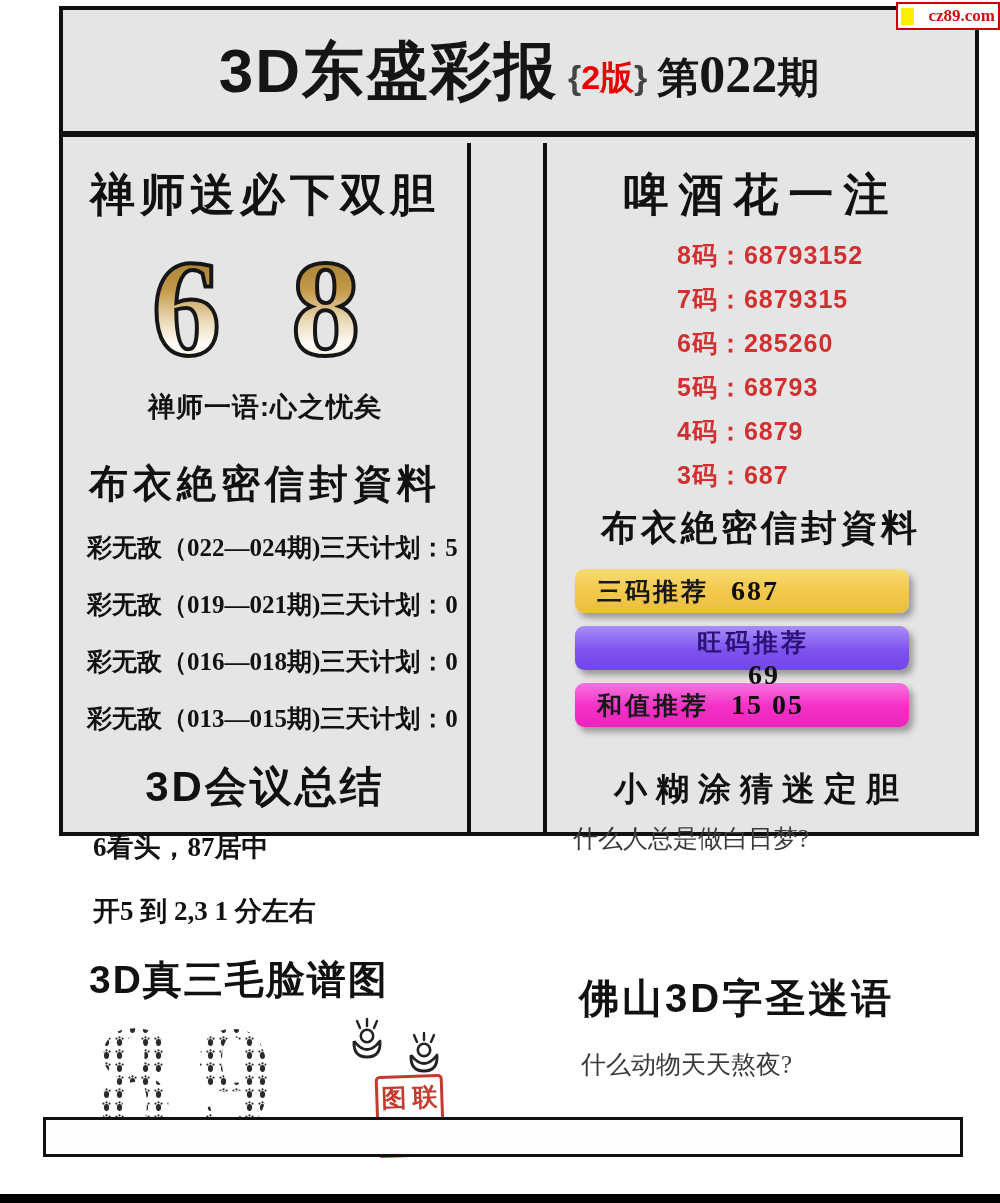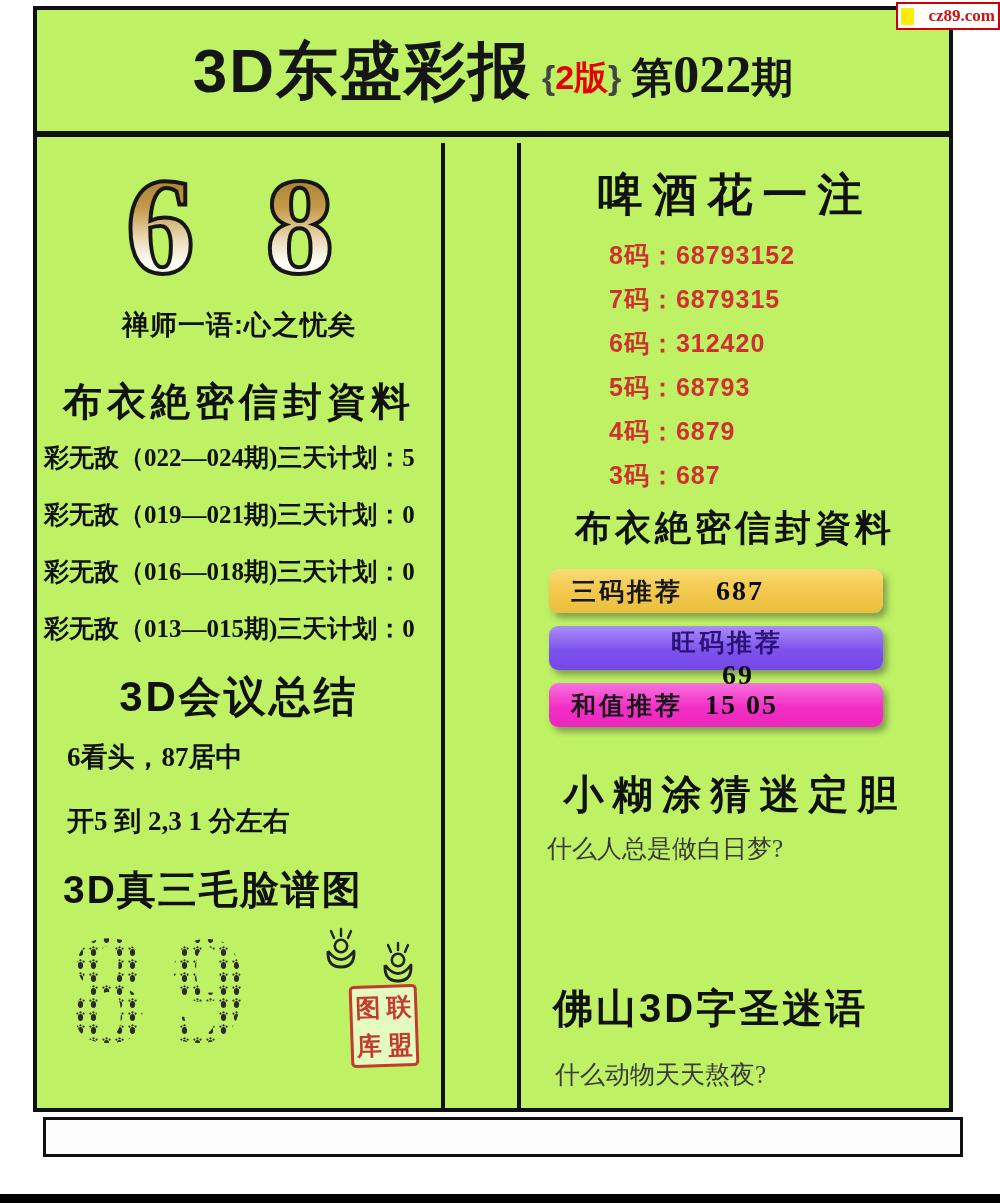--- a/index.html
+++ b/index.html
@@ -13,22 +13,22 @@
   .badge {
     position:absolute; top:2px; right:0; width:104px; height:25px;
     border:2px solid #cc0000; background:#ffffff;
     display:flex; align-items:center; gap:14px; padding:12px 3px; z-index:5;
   }
   .badge .sq { width:15px; height:17px; background:#ffee00; }
   .badge .txt { font-family:"Liberation Serif", serif; font-weight:bold; color:#cc1111; font-size:17px; }
 
   
   .frame {
-    position:absolute; left:33px; top:6px; width:920px; height:1106px;
-    border:4px solid #101010; background:#bef264;
+    position:absolute; left:59px; top:6px; width:920px; height:830px;
+    border:4px solid #101010; background:#e5e5e5;
   }
   .hdr {
     height:127px; border-bottom:6px solid #101010;
     display:flex; align-items:center; justify-content:center; gap:10px;
   }
   .hdr .t-main { font-size:62px; font-weight:900; letter-spacing:2px; color:#151515; }
   .hdr .t-ed { font-size:34px; font-weight:bold; color:#444; margin-top:14px; }
   .hdr .t-ed .red { color:#e60000; font-weight:900; }
   .hdr .t-issue { font-size:42px; font-weight:900; margin-top:10px; color:#151515; }
   .hdr .t-issue .num { font-family:"Liberation Serif", serif; font-size:52px; }
@@ -36,58 +36,58 @@
   .cols { position:absolute; left:0; top:133px; right:0; bottom:0; display:flex; }
   .col-left  { width:408px; border-right:4px solid #101010; }
   .col-mid   { width:76px;  border-right:4px solid #101010; }
   .col-right { flex:1; }
 
   
   .h-zen { margin-top:22px; text-align:center; font-size:45px; font-weight:900; letter-spacing:5px; }
   .gold-wrap { text-align:center; margin-top:6px; }
   .zen-note { margin-top:2px; text-align:center; font-size:27px; font-weight:bold; letter-spacing:1px; }
   .h-plan { margin-top:32px; text-align:center; font-size:39px; font-weight:900; letter-spacing:5px; }
-  .plan-rows { margin-top:12px; padding-left:7px; }
+  .plan-rows { margin-top:20px; padding-left:24px; }
   .plan-row { font-family:"Liberation Serif", serif; font-weight:bold; font-size:25px; margin-bottom:24px; white-space:nowrap; }
   .h-meet { margin-top:4px; text-align:center; font-size:42px; font-weight:900; letter-spacing:3px; }
   .meet-line { font-family:"Liberation Serif", serif; font-weight:bold; font-size:27px; padding-left:30px; margin-top:14px; }
   .meet-line2 { margin-top:28px; }
   .h-face { margin-top:24px; padding-left:26px; font-size:39px; font-weight:900; letter-spacing:2px; }
   .art { position:relative; height:178px; margin-top:2px; }
   .paw-art { position:absolute; left:25px; top:0; }
   .doodle1 { position:absolute; left:283px; top:8px; }
   .doodle2 { position:absolute; left:340px; top:22px; }
   .seal {
     position:absolute; left:313px; top:66px; width:68px; height:82px;
     border:3px solid #c23b2e; border-radius:5px; transform:rotate(-2deg);
     display:grid; grid-template-columns:1fr 1fr; grid-template-rows:1fr 1fr;
     align-items:center; justify-items:center;
     color:#c23b2e; font-family:"Liberation Serif", serif; font-size:25px; font-weight:bold;
     background:rgba(255,255,255,0.6);
   }
 
   
   .h-beer { margin-top:22px; text-align:center; font-size:45px; font-weight:900; letter-spacing:10px; }
-  .beer-rows { margin-top:14px; padding-left:88px; }
+  .beer-rows { margin-top:14px; padding-left:88px;margin-left:42px; }
   .beer-row { color:#d03030; font-weight:bold; font-size:25px; margin-bottom:11px; letter-spacing:1px; }
   .h-env { margin-top:12px; text-align:center; font-size:36px; font-weight:900; letter-spacing:4px;
            font-family:"Liberation Serif", serif; }
   .banners { margin-top:16px; padding-left:28px; }
   .banner {
     width:334px; height:44px; border-radius:9px; margin-bottom:13px;
     display:flex; align-items:center; padding-left:22px;
     box-shadow:4px 5px 6px rgba(60,60,60,0.45);
   }
   .banner .lbl { font-family:"Liberation Serif", serif; font-weight:900; font-size:25px; letter-spacing:3px; color:#171717; }
   .banner .val { font-family:"Liberation Serif", serif; font-weight:900; font-size:28px; margin-left:22px; color:#0d0d0d; letter-spacing:2px; }
-  .banner.yellow  { background:linear-gradient(180deg,#f8dc75 0%, #f3c94f 45%, #eabf3e 100%);gap:11px; }
+  .banner.yellow  { background:linear-gradient(180deg,#f8dc75 0%, #f3c94f 45%, #eabf3e 100%); }
   .banner.purple  { background:linear-gradient(180deg,#a98ff7 0%, #7e52ee 55%, #7448e8 100%);flex-direction:column; }
   .banner.purple .lbl { color:#2c1177; }
   .banner.magenta { background:linear-gradient(180deg,#f773de 0%, #f32fc6 55%, #ec25bd 100%); }
-  .h-riddle1 { margin-top:40px; text-align:center; font-size:40px; font-weight:900; letter-spacing:9px; }
+  .h-riddle1 { margin-top:40px; text-align:center; font-size:33px; font-weight:900; letter-spacing:9px; }
   .q1 { margin-top:10px; padding-left:26px; font-family:"Liberation Serif", serif; font-size:25px; color:#3a3a3a; }
   .h-riddle2 { margin-top:116px; padding-left:32px; font-size:40px; font-weight:900; letter-spacing:3px; }
   .q2 { margin-top:22px; padding-left:34px; font-family:"Liberation Serif", serif; font-size:25px; color:#3a3a3a; }
 
   
   .strip { position:absolute; left:43px; top:1117px; width:920px; height:40px;
            border:3px solid #101010; background:#fdfdfd; }
   .bottombar { position:absolute; left:0; bottom:0; width:100%; height:9px; background:#000; }
 </style>
 </head>
@@ -104,20 +104,21 @@
 
     <div class="hdr">
       <span class="t-main">3D东盛彩报</span>
       <span class="t-ed"><span>{</span><span class="red">2版</span><span>}</span></span>
       <span class="t-issue"><span>第</span><span class="num">022</span><span>期</span></span>
     </div>
 
     <div class="cols">
 
       <div class="col-left">
+        <div class="h-zen">禅师送必下双胆</div>
 
         <div class="gold-wrap">
           <svg width="330" height="152" viewBox="0 0 330 152">
             <defs>
               <linearGradient id="gold" x1="0" y1="0" x2="0" y2="1">
                 <stop offset="0%" stop-color="#8f6b20"></stop>
                 <stop offset="38%" stop-color="#c49a4a"></stop>
                 <stop offset="58%" stop-color="#ead9b6"></stop>
                 <stop offset="74%" stop-color="#fffef8"></stop>
                 <stop offset="100%" stop-color="#ece0c2"></stop>
@@ -180,21 +181,21 @@
         </div>
       </div>
 
       <div class="col-mid"></div>
 
       <div class="col-right">
         <div class="h-beer">啤酒花一注</div>
         <div class="beer-rows">
           <div class="beer-row">8码：68793152</div>
           <div class="beer-row">7码：6879315</div>
-          <div class="beer-row">6码：312420</div>
+          <div class="beer-row">6码：285260</div>
           <div class="beer-row">5码：68793</div>
           <div class="beer-row">4码：6879</div>
           <div class="beer-row">3码：687</div>
         </div>
 
         <div class="h-env">布衣絶密信封資料</div>
 
         <div class="banners">
           <div class="banner yellow">
             <span class="lbl">三码推荐</span>

